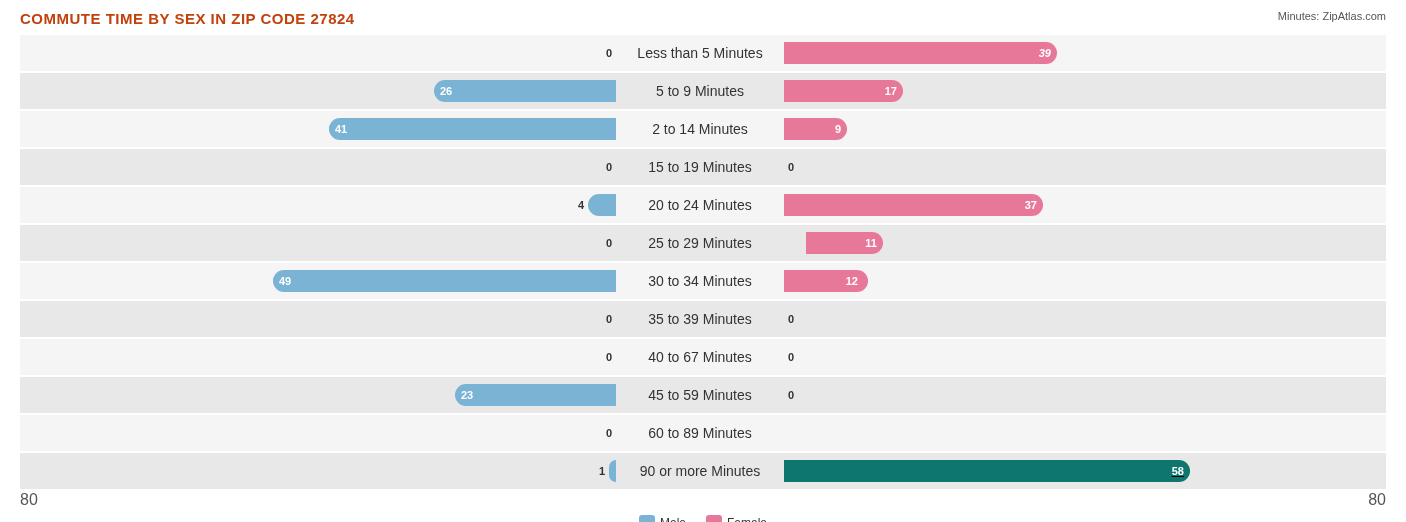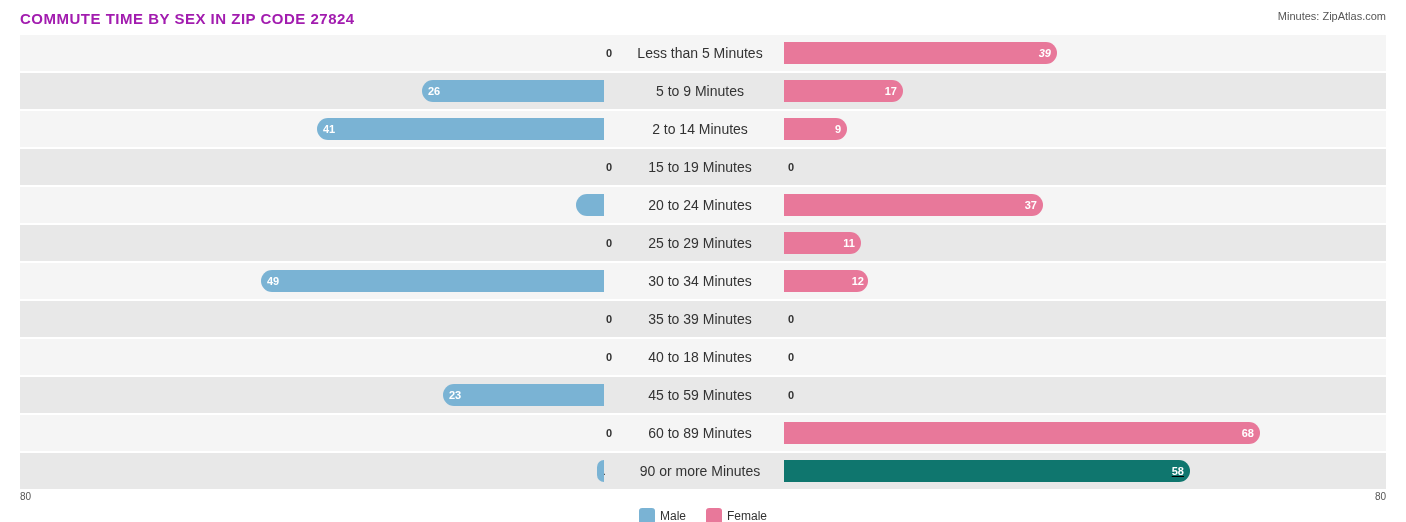--- a/index.html
+++ b/index.html
@@ -18,21 +18,21 @@
     }
     .title-row {
       display: flex;
       justify-content: space-between;
       align-items: flex-start;
       margin-bottom: 8px;
     }
     .chart-title {
       font-size: 15px;
       font-weight: bold;
-      color: #a21caf;
+      color: #c2410c;
       text-transform: uppercase;
       letter-spacing: 0.5px;
     }
     .source-text {
       font-size: 11px;
       color: #555;
     }
     .chart-area {
       position: relative;
       width: 100%;
@@ -77,21 +77,21 @@
       flex-shrink: 0;
     }
     .bar-male {
       background: #7ab3d4;
       height: 22px;
       border-radius: 11px 0 0 11px;
       display: flex;
       align-items: center;
       justify-content: flex-start;
       position: absolute;
-      right: 16px;
+      right: 4px;
     }
     .bar-female {
       background: #e8789a;
       height: 22px;
       border-radius: 0 11px 11px 0;
       display: flex;
       align-items: center;
       justify-content: flex-end;
       position: absolute;
       left: 4px;
@@ -117,21 +117,21 @@
       color: #333;
     }
     .legend-swatch {
       width: 16px;
       height: 16px;
       border-radius: 3px;
     }
     .bottom-labels {
       display: flex;
       justify-content: space-between;
-      font-size: 10px;
+      font-size: 16px;
       color: #555;
       margin-top: 2px;
       padding: 0 0px;
     }
   </style>
 </head>
 <body>
 
 <div class="chart-container">
   <div class="title-row">
@@ -197,77 +197,72 @@
             <span class="value-inside" style="padding-left: 0px; padding-right: 6px;">37</span>
           </div>
         </div>
       </div>
       <div class="bar-row">
         <div class="left-section">
           <span style="position: absolute; right: 8px; font-size: 11px; font-weight: bold; color: rgb(51, 51, 51);">0</span>
         </div>
         <div class="label-section">25 to 29 Minutes</div>
         <div class="right-section">
-          <div class="bar-female" style="width: 77px; background: rgb(232, 120, 154);">
+          <div class="bar-female" style="width: 77px; background: rgb(232, 120, 154); margin-left: 22px;">
             <span class="value-inside" style="padding-left: 0px; padding-right: 6px;">11</span>
           </div>
         </div>
       </div>
       <div class="bar-row">
         <div class="left-section">
           <div class="bar-male" style="width: 343px; background: rgb(122, 179, 212);">
             <span class="value-inside">49</span>
           </div>
         </div>
         <div class="label-section">30 to 34 Minutes</div>
         <div class="right-section">
           <div class="bar-female" style="width: 84px; background: rgb(232, 120, 154);">
-            <span class="value-inside" style="padding-left: 0px; padding-right: 4px;">12</span>
+            <span class="value-inside" style="padding-left: 0px; padding-right: 10px;">12</span>
           </div>
         </div>
       </div>
       <div class="bar-row">
         <div class="left-section">
           <span style="position: absolute; right: 8px; font-size: 11px; font-weight: bold; color: rgb(51, 51, 51);">0</span>
         </div>
         <div class="label-section">35 to 39 Minutes</div>
         <div class="right-section">
           <span style="position: absolute; left: 8px; font-size: 11px; font-weight: bold; color: rgb(51, 51, 51);">0</span>
         </div>
       </div>
       <div class="bar-row">
         <div class="left-section">
           <span style="position: absolute; right: 8px; font-size: 11px; font-weight: bold; color: rgb(51, 51, 51);">0</span>
         </div>
-        <div class="label-section">40 to 18 Minutes</div>
+        <div class="label-section">40 to 67 Minutes</div>
         <div class="right-section">
           <span style="position: absolute; left: 8px; font-size: 11px; font-weight: bold; color: rgb(51, 51, 51);">0</span>
         </div>
       </div>
       <div class="bar-row">
         <div class="left-section">
           <div class="bar-male" style="width: 161px; background: rgb(122, 179, 212);">
             <span class="value-inside">23</span>
           </div>
         </div>
         <div class="label-section">45 to 59 Minutes</div>
         <div class="right-section">
           <span style="position: absolute; left: 8px; font-size: 11px; font-weight: bold; color: rgb(51, 51, 51);">0</span>
         </div>
       </div>
       <div class="bar-row">
         <div class="left-section">
           <span style="position: absolute; right: 8px; font-size: 11px; font-weight: bold; color: rgb(51, 51, 51);">0</span>
         </div>
         <div class="label-section">60 to 89 Minutes</div>
-        <div class="right-section">
-          <div class="bar-female" style="width: 476px; background: rgb(232, 120, 154);">
-            <span class="value-inside" style="padding-left: 0px; padding-right: 6px;">68</span>
-          </div>
-        </div>
       </div>
       <div class="bar-row">
         <div class="left-section">
           <span style="position: absolute; right: 15px; font-size: 11px; font-weight: bold; color: rgb(51, 51, 51);">1</span>
           <div class="bar-male" style="width: 7px; background: rgb(122, 179, 212);"></div>
         </div>
         <div class="label-section">90 or more Minutes</div>
         <div class="right-section">
           <div class="bar-female" style="width: 406px; background: #0f766e; text-decoration: underline;">
             <span class="value-inside" style="padding-left: 0px; padding-right: 6px;">58</span>

